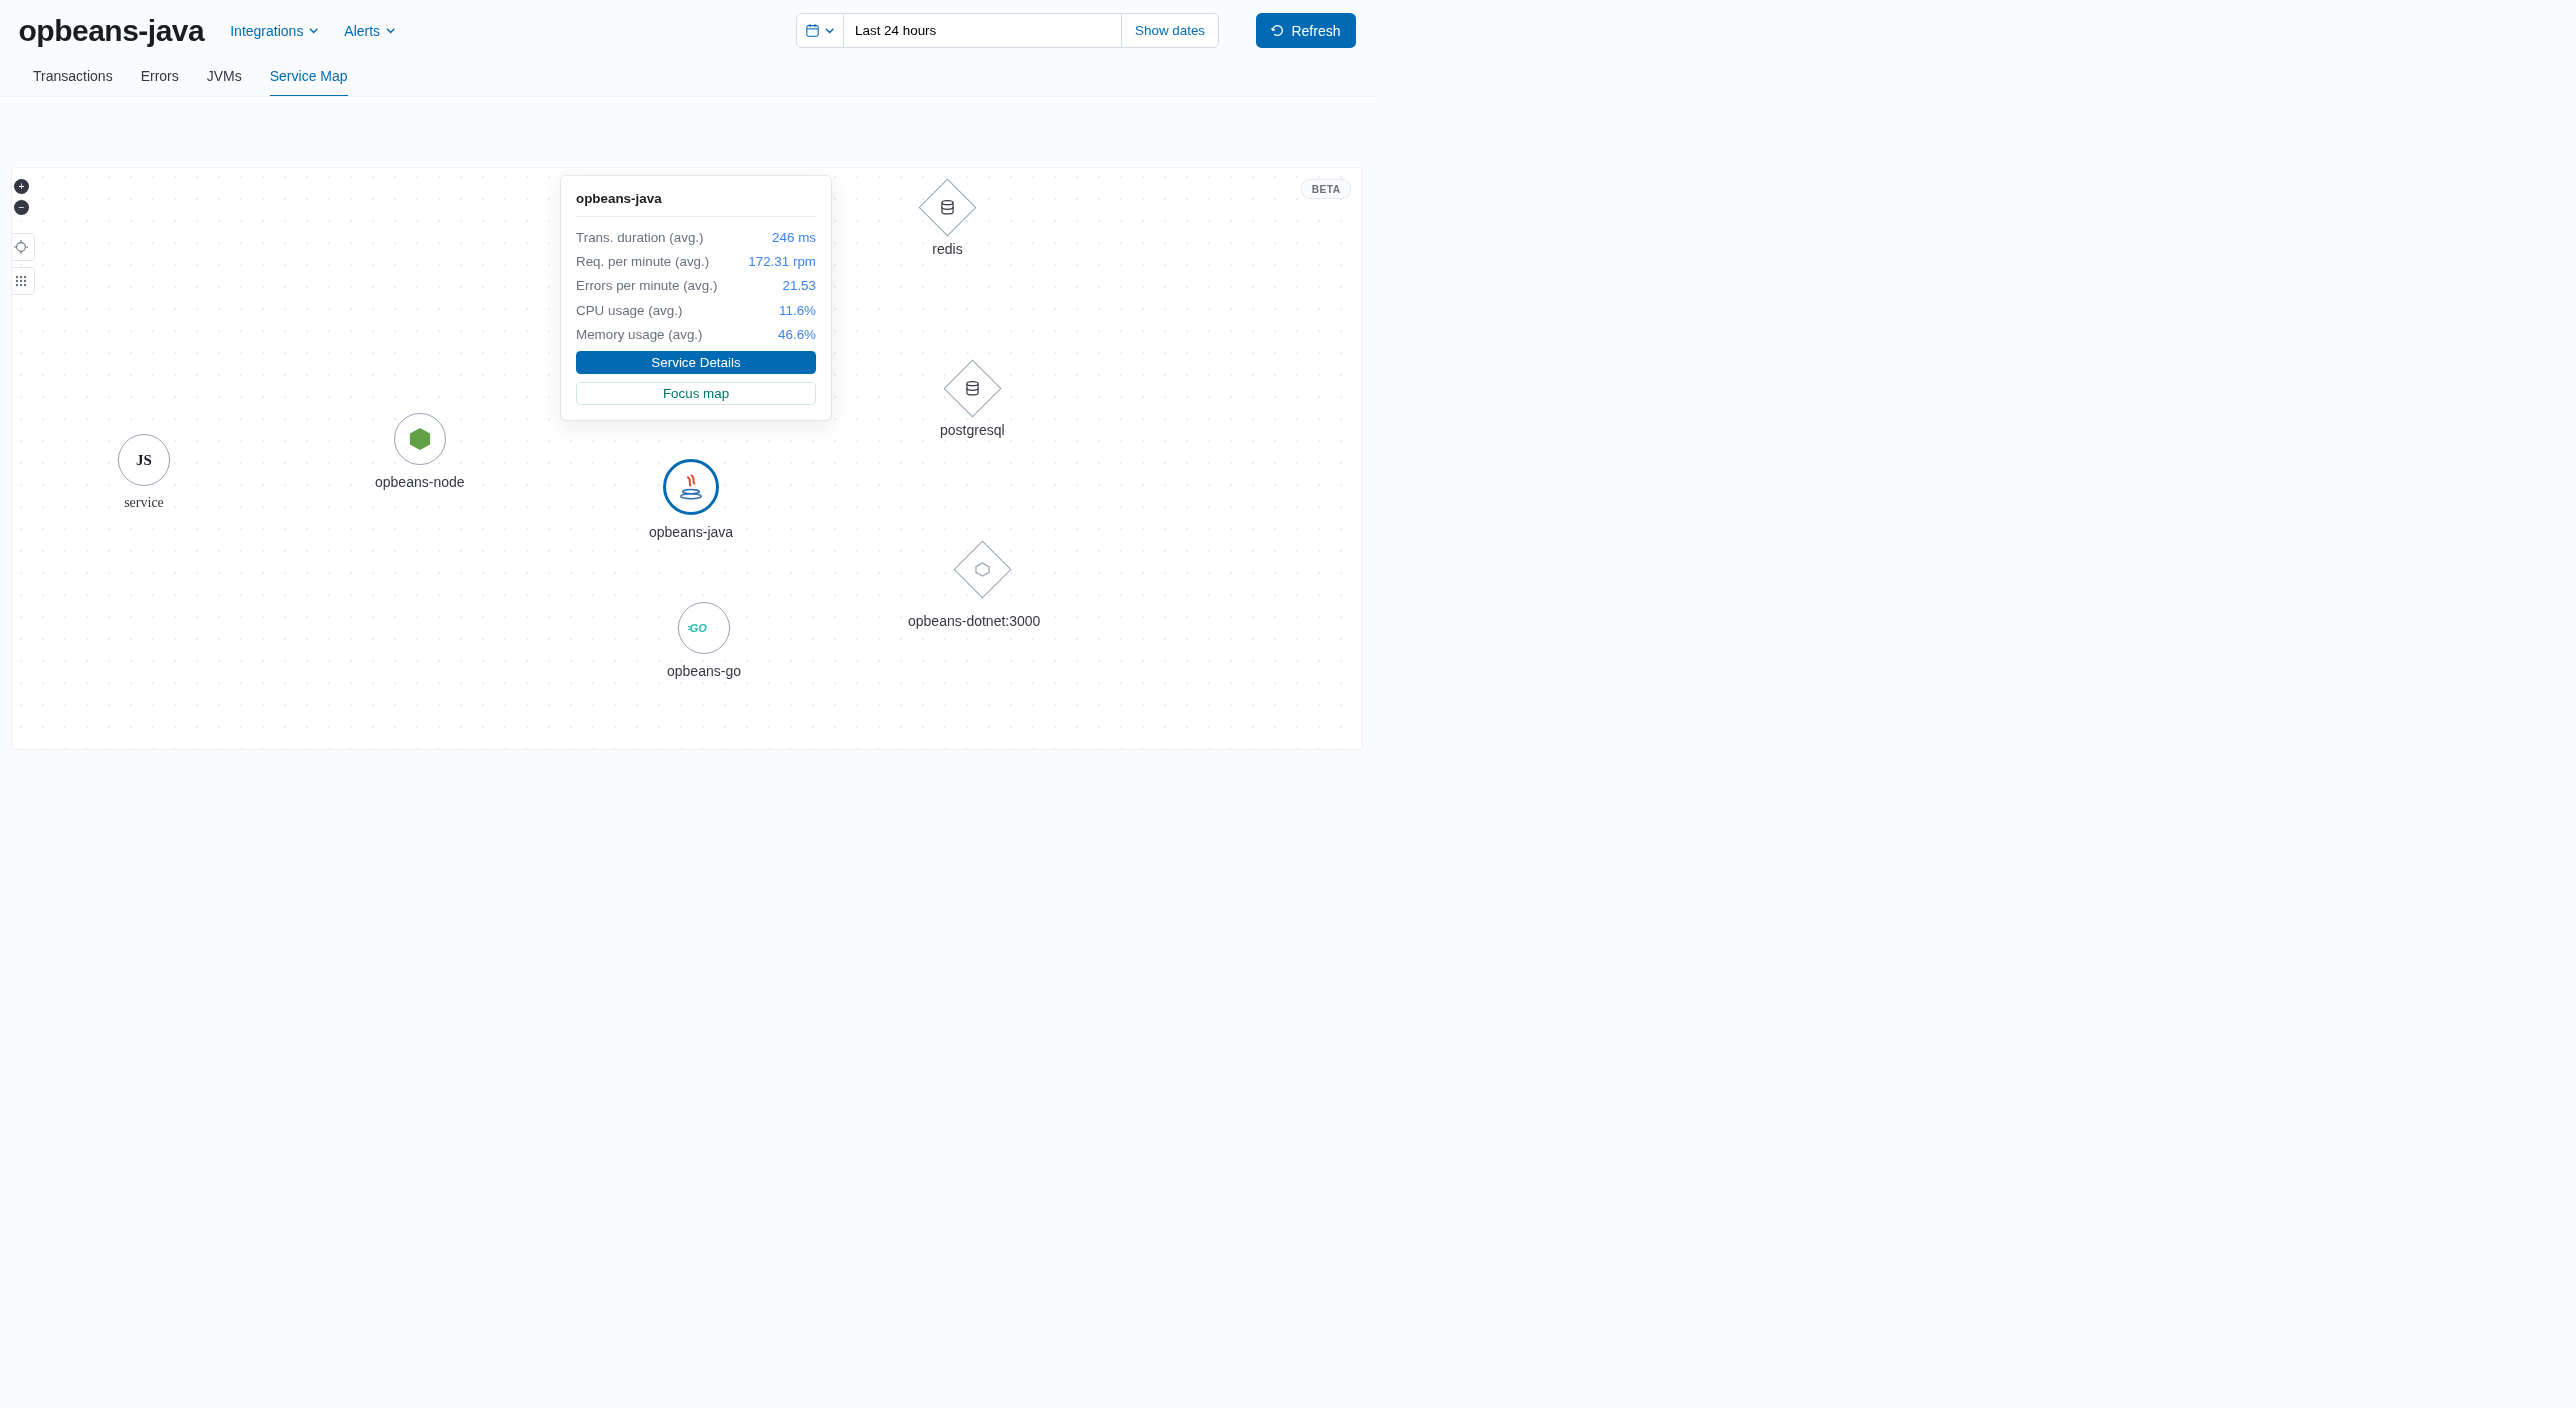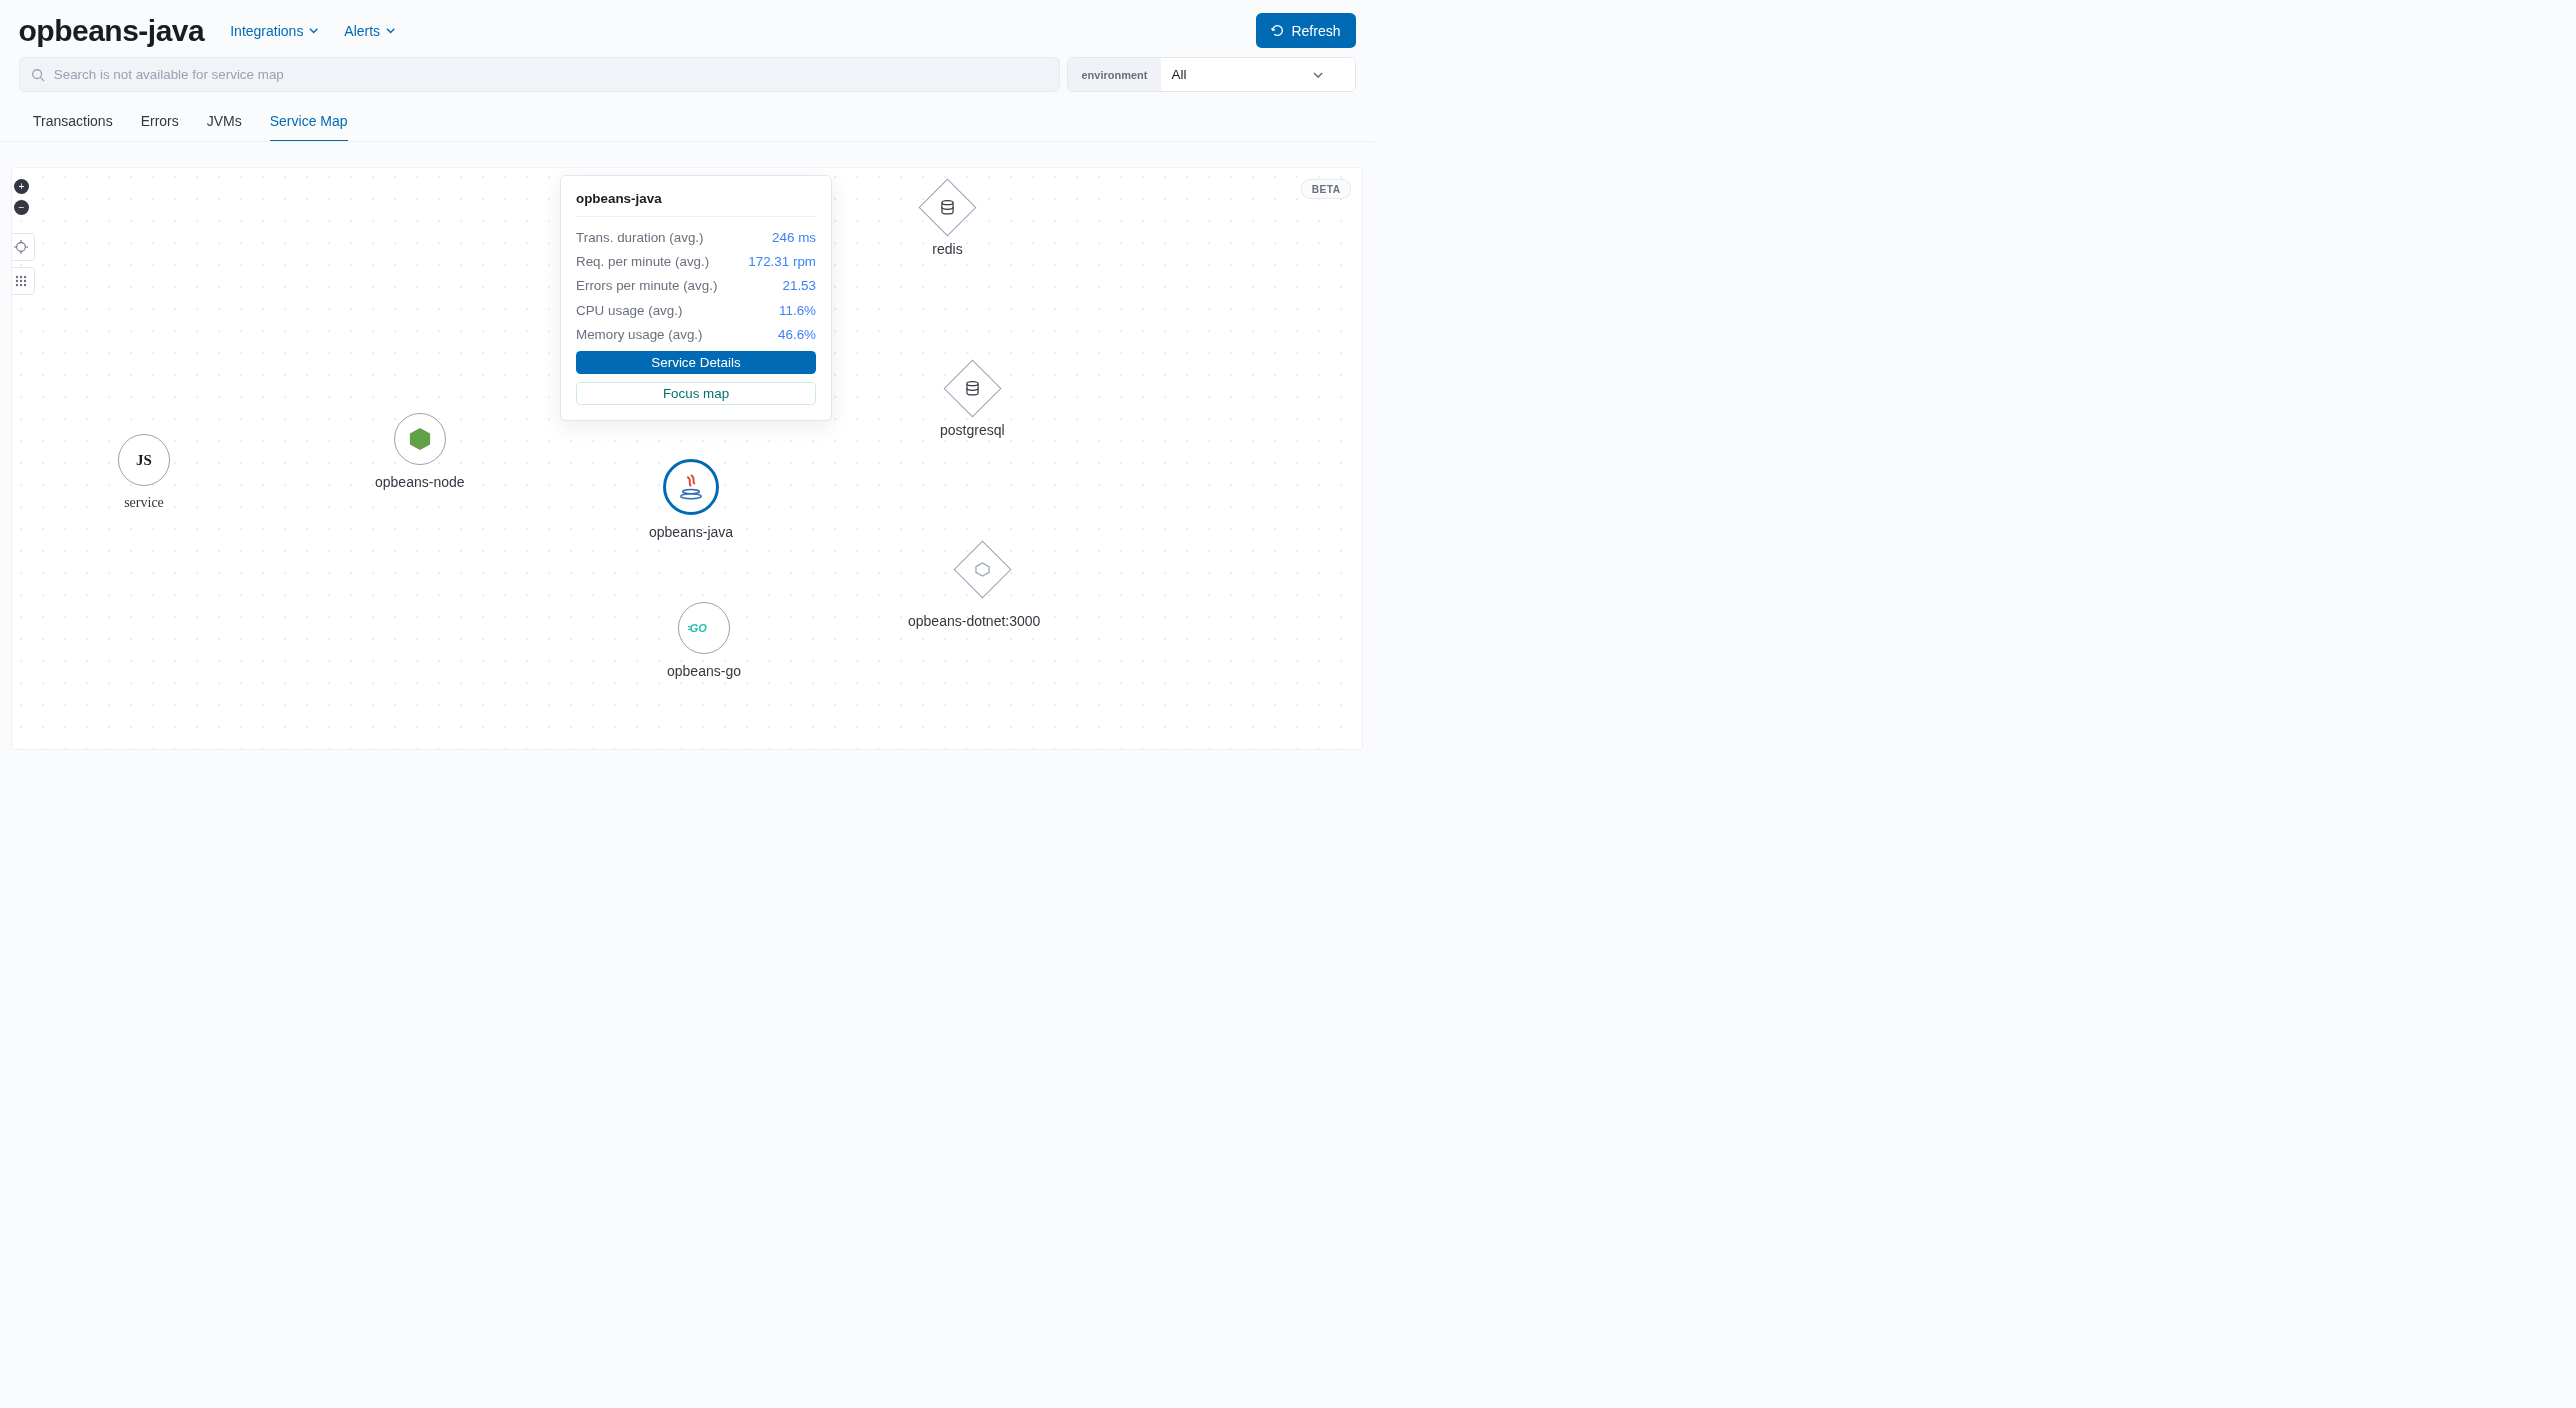--- a/index.html
+++ b/index.html
@@ -77,46 +77,43 @@
           <path d="M1 3 L5 7 L9 3" stroke="#006bb4" stroke-width="1.5" fill="none"></path>
         </svg>
     </div>
     <div class="header-link">
       <span>Alerts</span>
       <svg width="9.3" height="9.3" viewBox="0 0 10 10">
           <path d="M1 3 L5 7 L9 3" stroke="#006bb4" stroke-width="1.5" fill="none"></path>
         </svg>
     </div>
     <div class="header-spacer"></div>
+    <div class="datepicker-group">
+      <div class="datepicker-btn">
+        <svg width="13" height="13" viewBox="0 0 16 16">
+            <rect x="1" y="2" width="14" height="13" rx="2" fill="none" stroke="#006bb4" stroke-width="1.3"></rect>
+            <line x1="1" y1="6" x2="15" y2="6" stroke="#006bb4" stroke-width="1.3"></line>
+            <line x1="5" y1="0" x2="5" y2="4" stroke="#006bb4" stroke-width="1.3"></line>
+            <line x1="11" y1="0" x2="11" y2="4" stroke="#006bb4" stroke-width="1.3"></line>
+          </svg>
+        <svg width="9.3" height="9.3" viewBox="0 0 10 10">
+            <path d="M1 3 L5 7 L9 3" stroke="#006bb4" stroke-width="1.5" fill="none"></path>
+          </svg>
+      </div>
+      <input class="datepicker-input" value="Last 24 hours" style="">
+      <div class="showdates">Show dates</div>
+    </div>
     <button class="refresh-btn">
       <svg width="13" height="13" viewBox="0 0 16 16">
           <path d="M2 8 a6 6 0 1 1 2 4.5 M2 8 l-1 -3 M2 8 l3 -1" fill="none" stroke="#fff" stroke-width="1.6"></path>
         </svg>
       <span>Refresh</span>
     </button>
   </div>
 
-  <div class="row2">
-    <div class="search">
-      <svg width="14" height="14" viewBox="0 0 16 16">
-          <circle cx="7" cy="7" r="5" fill="none" stroke="#98a2b3" stroke-width="1.5"></circle>
-          <line x1="11" y1="11" x2="15" y2="15" stroke="#98a2b3" stroke-width="1.5"></line>
-        </svg>
-      <span>Search is not available for service map</span>
-    </div>
-    <div class="env-group">
-      <div class="env-label">environment</div>
-      <div class="env-select">
-        <span>All</span>
-        <svg width="10.2" height="10.2" viewBox="0 0 10 10">
-            <path d="M1 3 L5 7 L9 3" stroke="#69707d" stroke-width="1.5" fill="none"></path>
-          </svg>
-      </div>
-    </div>
-  </div>
 
   <div class="tabs">
     <div class="tab">Transactions</div>
     <div class="tab">Errors</div>
     <div class="tab">JVMs</div>
     <div class="tab active">Service Map</div>
   </div>
 
   <div class="canvas">
 

